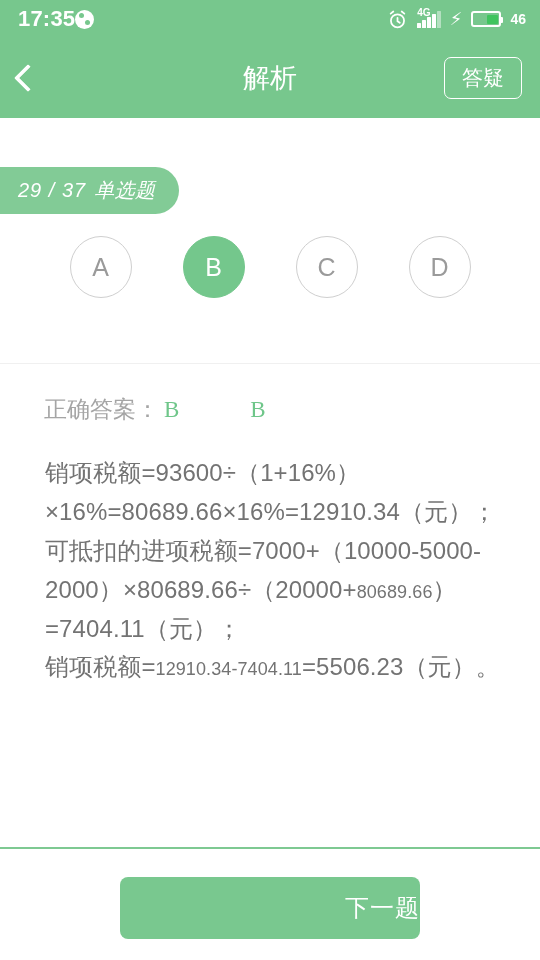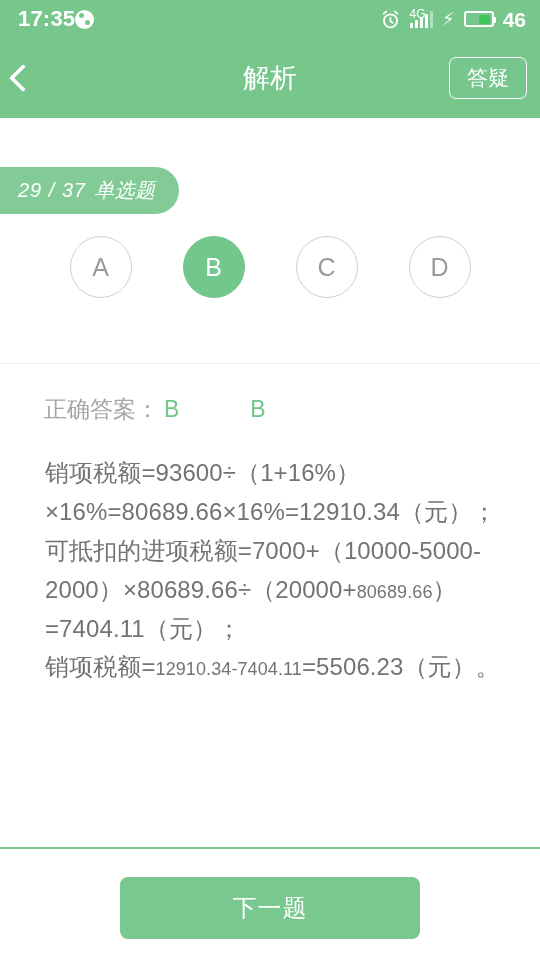--- a/index.html
+++ b/index.html
@@ -35,21 +35,21 @@
     font-weight: bold;
     letter-spacing: 0.2px;
     line-height: 1;
   }
   .status-right {
     display: flex;
     align-items: center;
     gap: 9px;
   }
   .status-battery-pct {
-    font-size: 21px;
+    font-size: 14px;
     font-weight: bold;
     line-height: 1;
   }
 
   .icon-circle-glyph {
     width: 19px; height: 19px;
     border-radius: 50%;
     background: #ffffff;
     position: relative;
     display: inline-block;
@@ -71,22 +71,22 @@
     right: 4px; bottom: 3.5px;
   }
 
   .alarm-icon { width: 21px; height: 21px; display:block; }
   .signal-icon { display: flex; align-items: flex-end; gap: 1.5px; height: 18px; position: relative; }
   .signal-icon .bar { width: 3.5px; background: #ffffff; border-radius: 0.5px; }
   .signal-icon .bar.dim { background: rgba(255,255,255,0.45); }
   .signal-label {
     position: absolute;
     top: -2px; left: 0;
-    font-size: 12px;
-    font-weight: normal;
+    font-size: 10px;
+    font-weight: bold;
     line-height: 1;
   }
   .bolt-icon { font-size: 18px; line-height: 1; }
   .battery-icon {
     width: 30px; height: 16px;
     border: 2px solid #ffffff;
     border-radius: 3px;
     position: relative;
     display: flex;
     align-items: center;
@@ -108,21 +108,21 @@
     border-radius: 1px;
   }
 
   
   .nav-bar {
     height: 80px;
     background: #77c78d;
     display: flex;
     align-items: center;
     position: relative;
-    padding: 0 13px;
+    padding: 0 18px;
   }
   .back-btn {
     width: 46px; height: 56px;
     display: flex;
     align-items: center;
     justify-content: flex-start;
     cursor: pointer;
   }
   .chevron-left {
     display: block;
@@ -205,20 +205,21 @@
     margin-top: 65px;
   }
 
   
   .answer-row {
     display: flex;
     align-items: baseline;
     padding: 30px 4px 0 44px;
     font-size: 23px;
     color: #a5a5a5;
+    font-family: Liberation Serif, serif;
   }
   .answer-block { display: flex; align-items: baseline; }
   .answer-block + .answer-block { margin-left: 66px; }
   .answer-val {
     color: #6fc68a;
     font-size: 23px;
     margin-left: 5px;
   }
 
   
@@ -247,20 +248,21 @@
     height: 62px;
     margin: 28px auto 8px auto;
     background: #79c88f;
     border: none;
     border-radius: 8px;
     color: #ffffff;
     font-size: 24px;
     cursor: pointer;
     font-family: inherit;
     letter-spacing: 1px;
+    text-align: right;
   }
 </style>
 </head>
 <body>
 
 <div class="status-bar">
   <div class="status-left">
     <span class="status-time">17:35</span>
     <span class="icon-circle-glyph"></span>
   </div>

